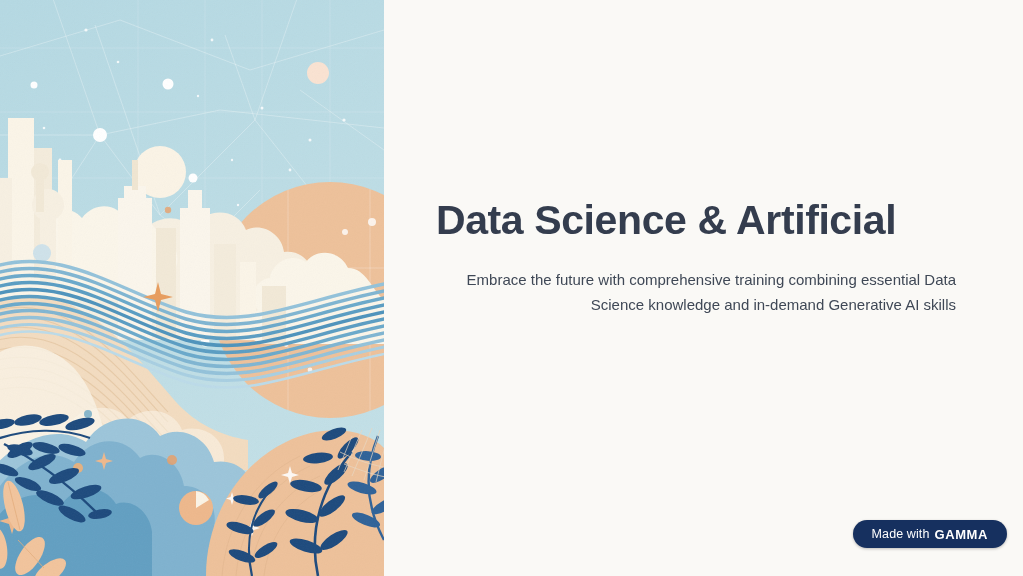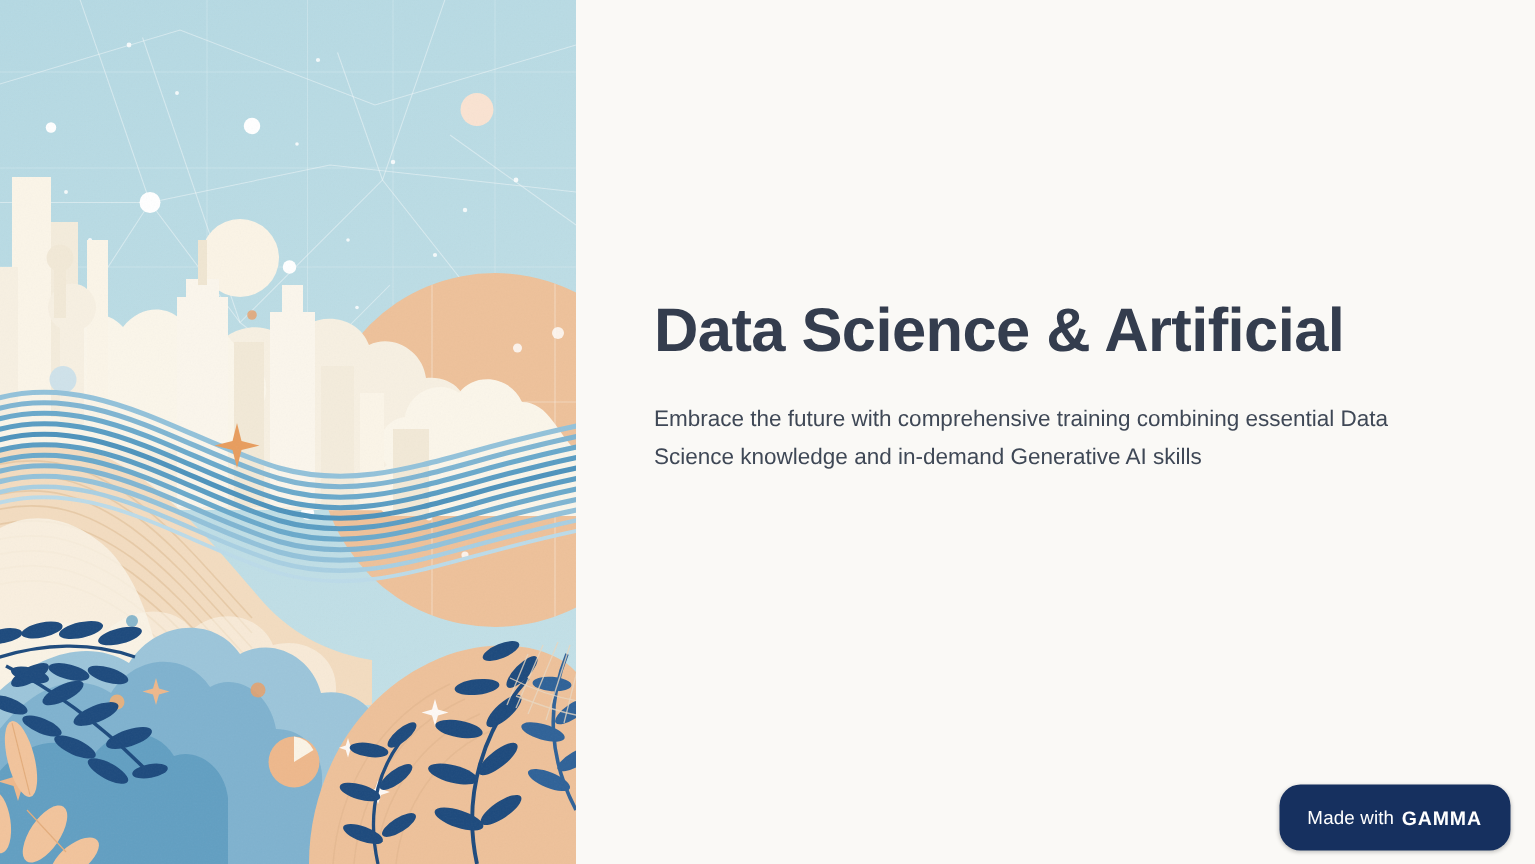--- a/index.html
+++ b/index.html
@@ -51,34 +51,34 @@
     font-family: "Liberation Sans", sans-serif;
     font-size: 41px;
     line-height: 49px;
     font-weight: 700;
     letter-spacing: -0.4px;
     color: #343d4e;
   }
   .slide-subtitle {
     margin: 22px 0 0 0;
     width: 520px;
-    text-align: left;
+    text-align: right;
     font-family: "Liberation Sans", sans-serif;
     font-size: 15px;
     line-height: 25px;
     font-weight: 400;
     color: #3f4856;
   }
 
   
   .gamma-badge {
     position: absolute;
     right: 16px;
-    bottom: 9px;
-    height: 44px;
+    bottom: 28px;
+    height: 28px;
     padding: 0 19px;
     border-radius: 14px;
     background: #16305f;
     display: flex;
     align-items: center;
     justify-content: center;
     gap: 5px;
     box-shadow: 0 1px 3px rgba(0,0,0,0.25);
     cursor: pointer;
     user-select: none;

